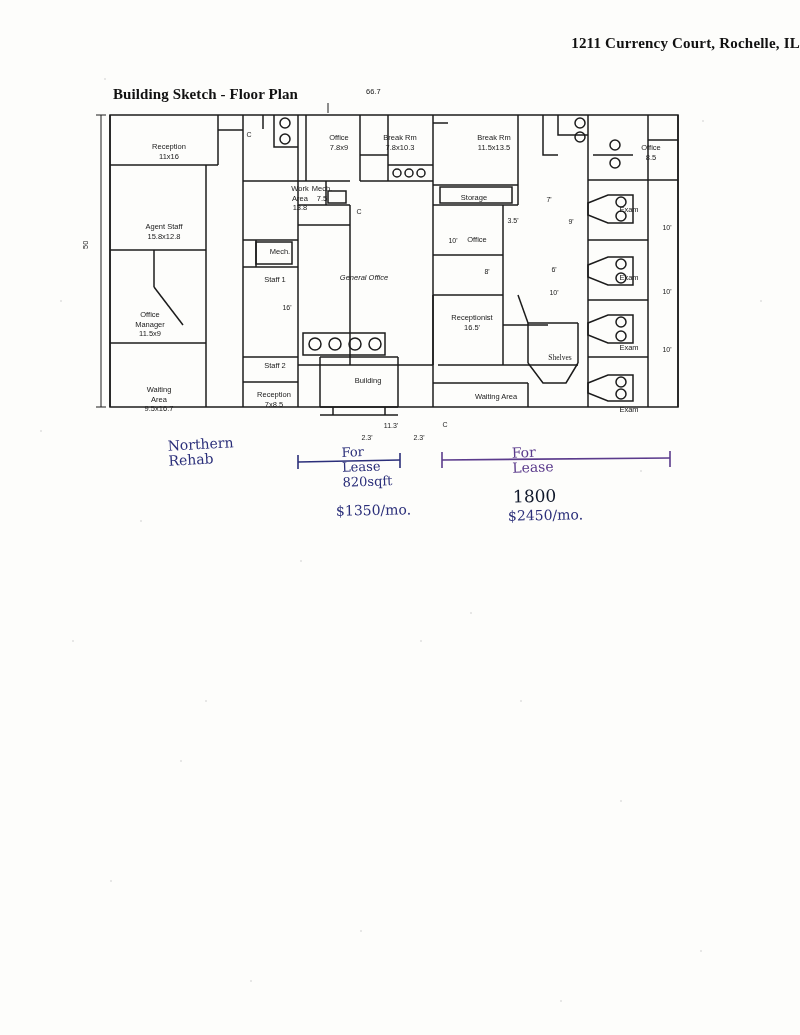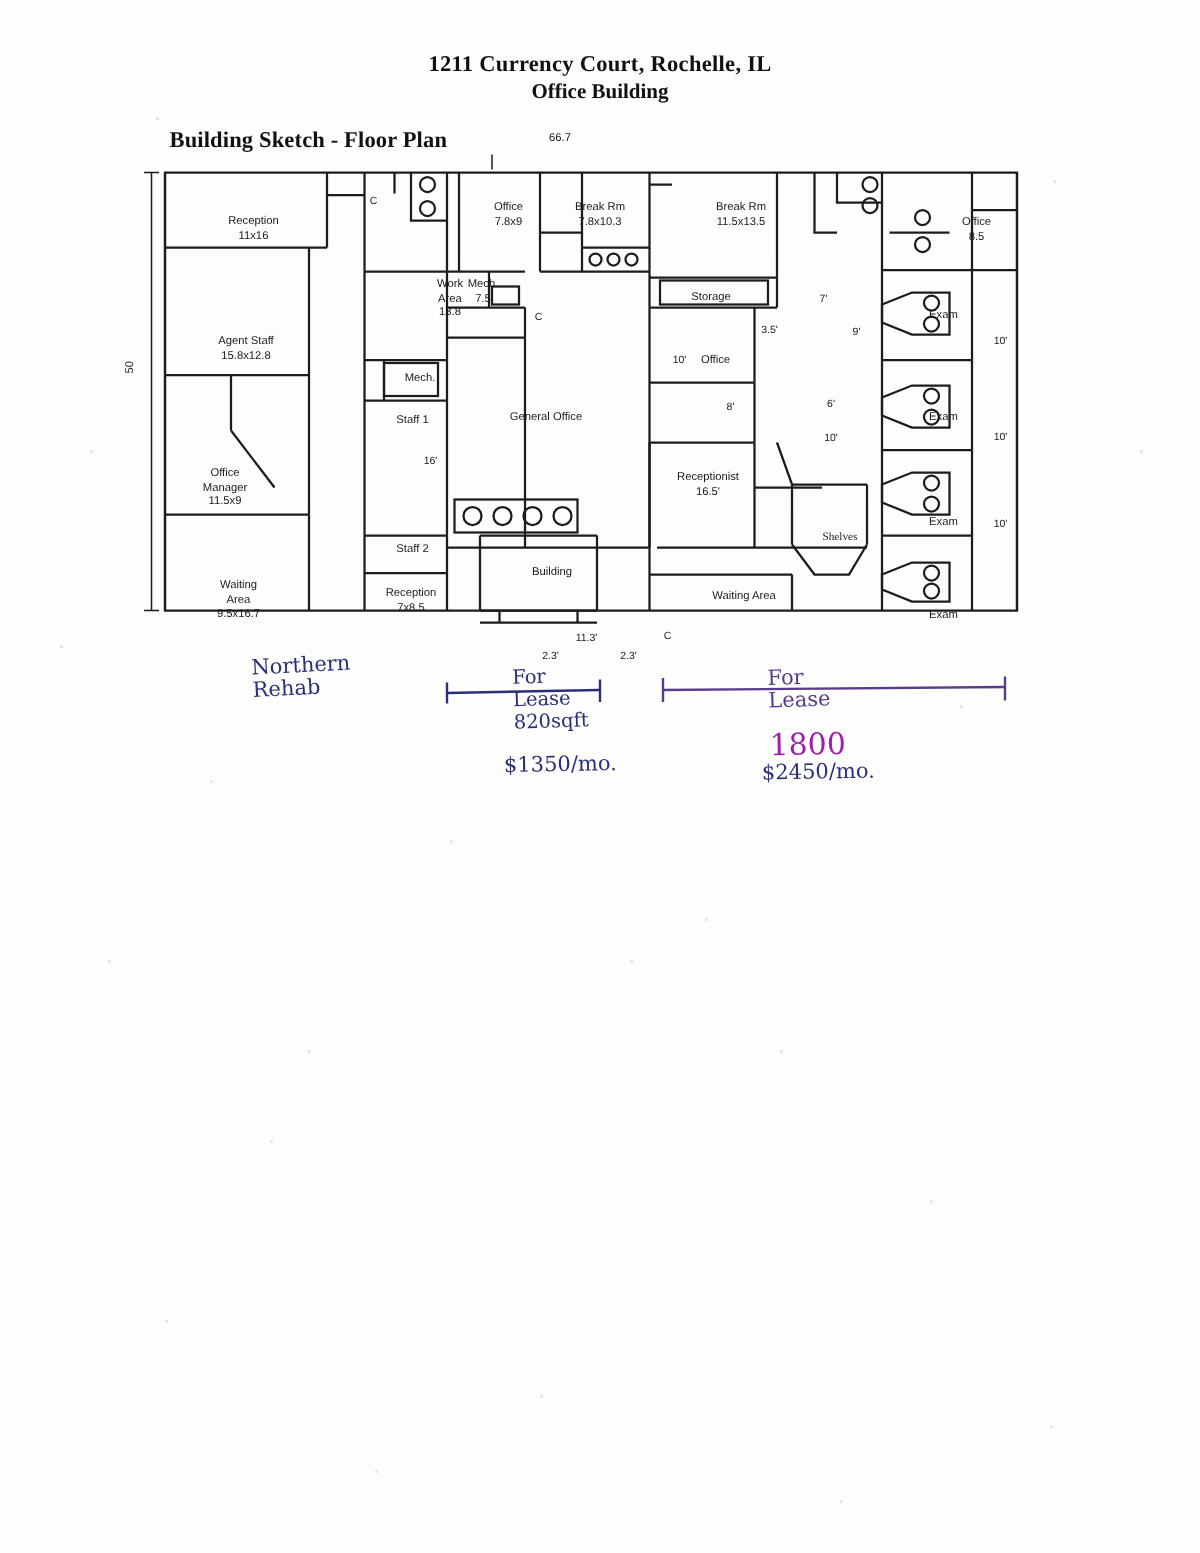--- a/index.html
+++ b/index.html
@@ -28,21 +28,21 @@
     width: 2px;
     height: 2px;
     opacity: .55;
   }
 
   .doc-title {
     position: absolute;
     top: 34px;
     left: 0;
     width: 800px;
-    text-align: center;
+    text-align: right;
     font-family: "Liberation Serif", serif;
     font-weight: bold;
     font-size: 15px;
     letter-spacing: .2px;
     line-height: 19px;
   }
   .doc-subtitle {
     position: absolute;
     top: 54px;
     left: 0;
@@ -87,21 +87,20 @@
     white-space: pre-line;
     transform: rotate(-2deg);
   }
 </style>
 </head>
 <body>
 
 <div class="page">
 
   <div class="doc-title">1211 Currency Court, Rochelle, IL</div>
-  <div class="doc-subtitle">Office Building</div>
   <div class="sketch-heading">Building Sketch - Floor Plan</div>
 
   <div id="plan">
     <svg width="620" height="360" viewBox="0 0 620 360" xmlns="http://www.w3.org/2000/svg">
       <g stroke="#1c1c1c" fill="none" stroke-width="1.5">
 
         <path d="M22 20 L590 20 L590 312 L22 312 Z"></path>
 
         <path d="M590 20 L590 312"></path>
 
@@ -261,21 +260,21 @@
         <div class="lbl" style="left: 166px; top: 180px; width: 42px;">Staff 1</div>
         <div class="lbl" style="left: 166px; top: 266px; width: 42px; text-align: center;">Staff 2</div>
         <div class="lbl" style="left: 156px; top: 295px; width: 60px;">Reception
 7x8.5</div>
         <div class="lbl" style="left: 228px; top: 38px; width: 46px;">Office
 7.8x9</div>
         <div class="lbl" style="left: 285px; top: 38px; width: 54px;">Break Rm
 7.8x10.3</div>
         <div class="lbl" style="left: 376px; top: 38px; width: 60px;">Break Rm
 11.5x13.5</div>
-        <div class="lbl" style="left: 240px; top: 178px; width: 72px;">General Office</div>
+        <div class="lbl" style="left: 240px; top: 178px; width: 72px; font-style: italic;">General Office</div>
         <div class="lbl" style="left: 254px; top: 281px; width: 52px;">Building</div>
         <div class="lbl" style="left: 362px; top: 98px; width: 48px;">Storage</div>
         <div class="lbl" style="left: 370px; top: 140px; width: 38px;">Office</div>
         <div class="lbl" style="left: 355px; top: 218px; width: 58px;">Receptionist
 16.5'</div>
         <div class="lbl" style="left: 378px; top: 297px; width: 60px;">Waiting Area</div>
         <div class="lbl" style="left: 450px; top: 258px; width: 44px; font-family: Liberation Serif, serif;">Shelves</div>
         <div class="lbl" style="left: 545px; top: 48px; width: 36px;">Office
 8.5</div>
         <div class="lbl" style="left: 524px; top: 110px; width: 34px;">Exam</div>
@@ -310,21 +309,21 @@
 
   <div id="annotation-layer">
       <div class="hand" style="left: 168px; top: 437px; color: rgb(43, 47, 122); font-size: 14px; transform: rotate(-3deg);">Northern
 Rehab</div>
       <div class="hand" style="left: 342px; top: 444px; color: rgb(43, 47, 122); font-size: 13px; transform: rotate(-2deg);">For
 Lease
 820sqft</div>
       <div class="hand" style="left: 336px; top: 503px; color: rgb(43, 47, 122); font-size: 14px; transform: rotate(-1deg);">$1350/mo.</div>
       <div class="hand" style="left: 512px; top: 445px; color: rgb(91, 59, 140); font-size: 14px; transform: rotate(-2deg);">For
 Lease</div>
-      <div class="hand" style="left: 513px; top: 489px; color: #a21caf; font-size: 20px; transform: rotate(-1deg);">1800</div>
+      <div class="hand" style="left: 513px; top: 489px; color: #0f172a; font-size: 17px; transform: rotate(-1deg);">1800</div>
       <div class="hand" style="left: 508px; top: 508px; color: rgb(43, 47, 122); font-size: 14px; transform: rotate(-1deg);">$2450/mo.</div>
     </div>
 
   <svg style="position:absolute; left:290px; top:450px;" width="400" height="30">
     <g stroke="#2b2f7a" stroke-width="1.6" fill="none">
       <path d="M8 12 L110 10"></path>
       <path d="M8 5 L8 19"></path>
       <path d="M110 3 L110 18"></path>
     </g>
     <g stroke="#5b3b8c" stroke-width="1.6" fill="none">

